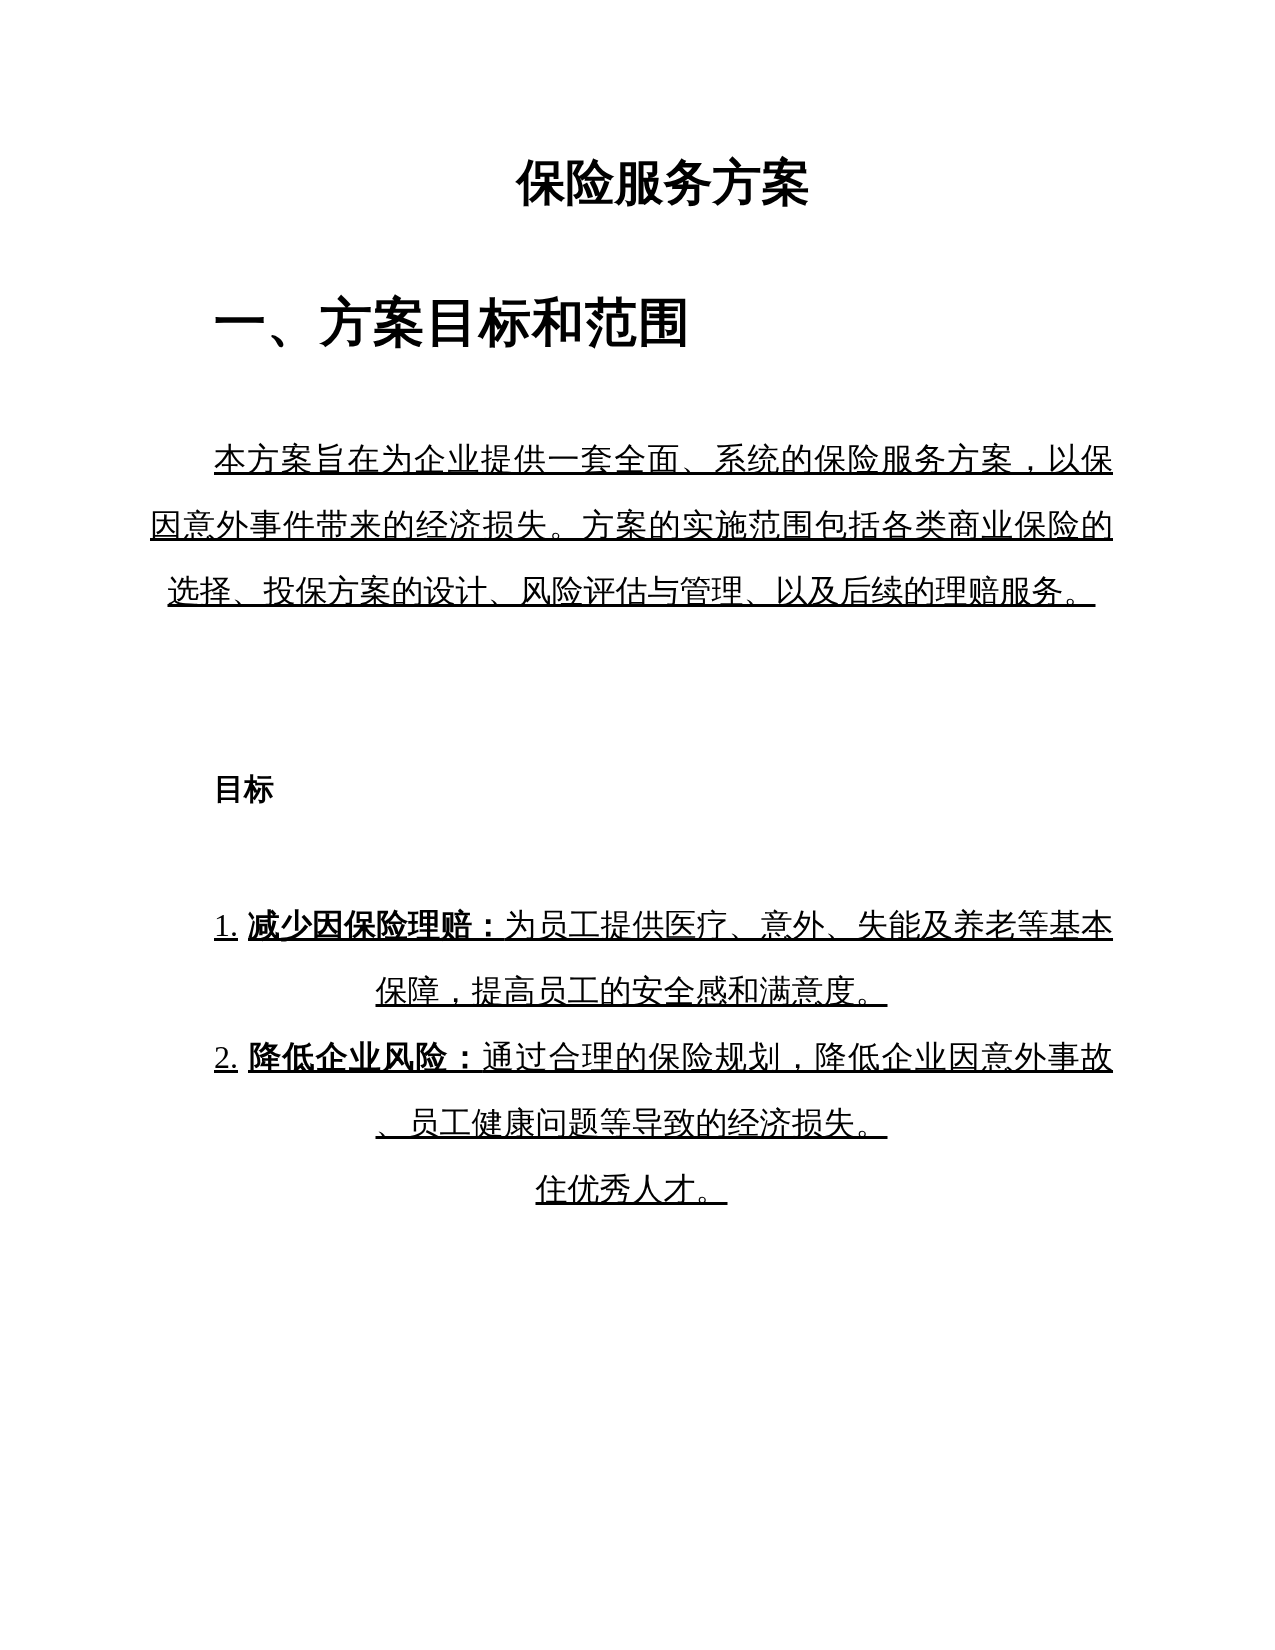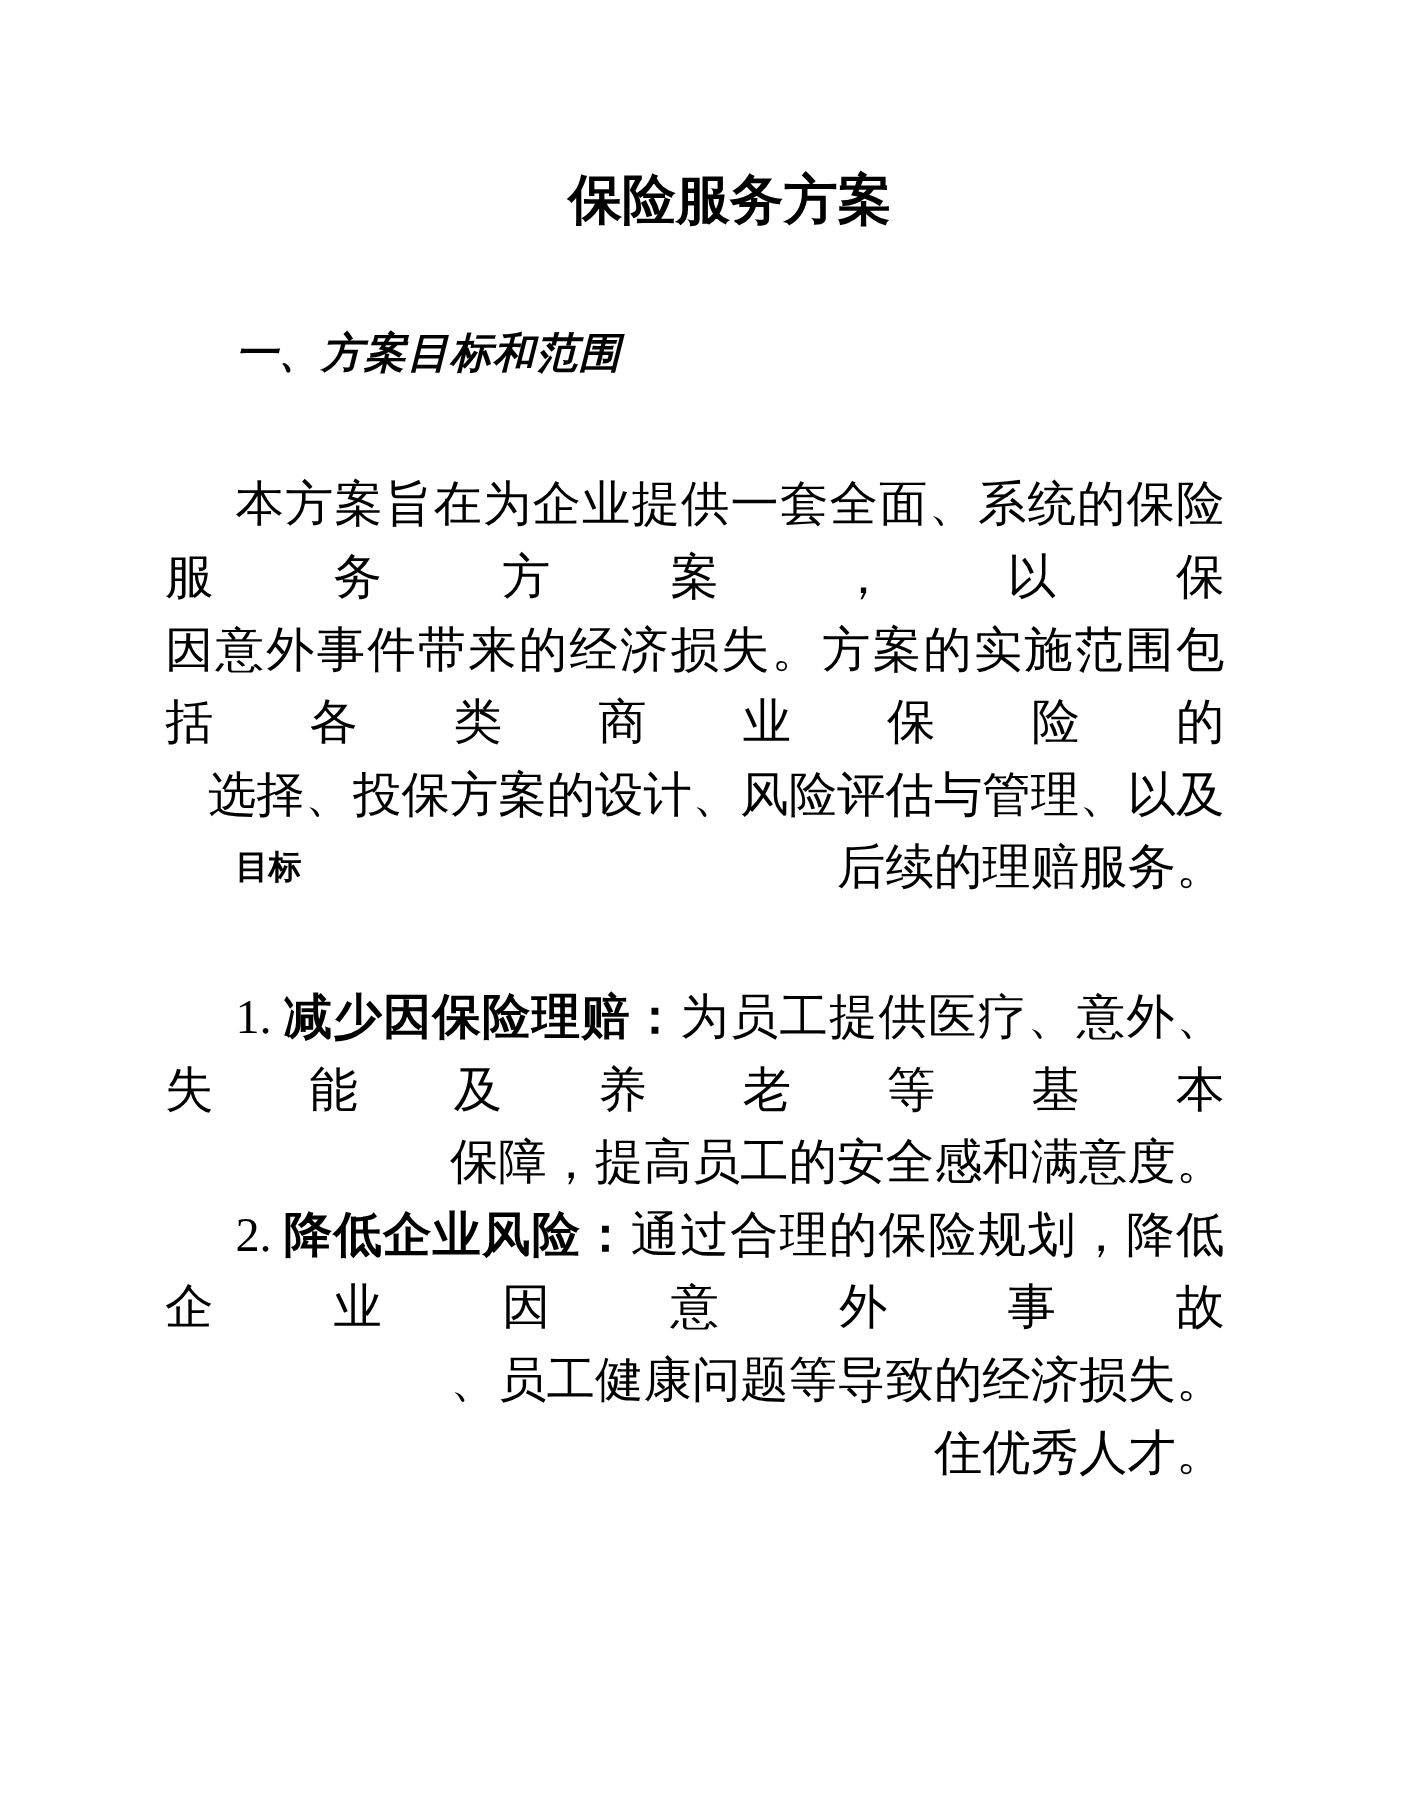--- a/index.html
+++ b/index.html
@@ -29,48 +29,48 @@
     font-size: 49px;
     line-height: 64px;
     text-align: center;
     text-indent: 64px;
   }
   .section-heading {
     top: 294px;
     margin: 0;
     font-family: "Liberation Sans", "DejaVu Sans", sans-serif;
     font-weight: 700;
-    font-size: 38px;
+    font-size: 52px;
     line-height: 56px;
     text-indent: 64px;
     letter-spacing: 1px;
-    font-style: italic;
   }
   .subheading {
     top: 756px;
     margin: 0;
     font-family: "Liberation Sans", "DejaVu Sans", sans-serif;
     font-weight: 700;
     font-size: 30px;
     line-height: 66px;
     text-indent: 64px;
   }
   .intro { top: 426px; }
   .goals { top: 892px; }
   .line {
     margin: 0;
-    font-size: 44px;
+    font-size: 32px;
     line-height: 66px;
     text-align: justify;
     text-align-last: justify;
     text-justify: inter-character;
+    text-decoration: underline;
   }
   .line.indent { text-indent: 64px; }
   .line.last {
-    text-align: right;
+    text-align: center;
     text-align-last: auto;
   }
   .goal-number { margin-right: 10px; }
   .goal-label {
     font-family: "Liberation Sans", "DejaVu Sans", sans-serif;
     font-weight: 700;
   }
 </style>
 </head>
 <body>

